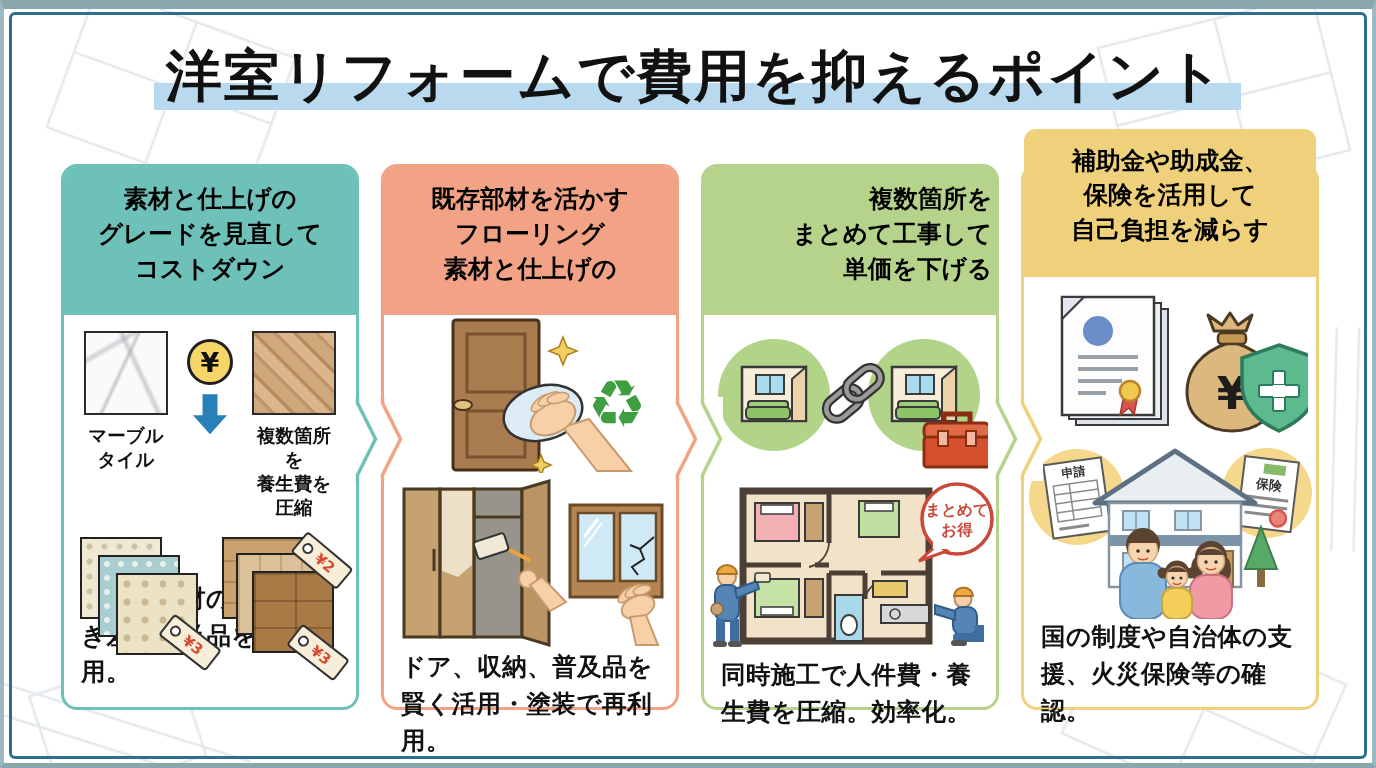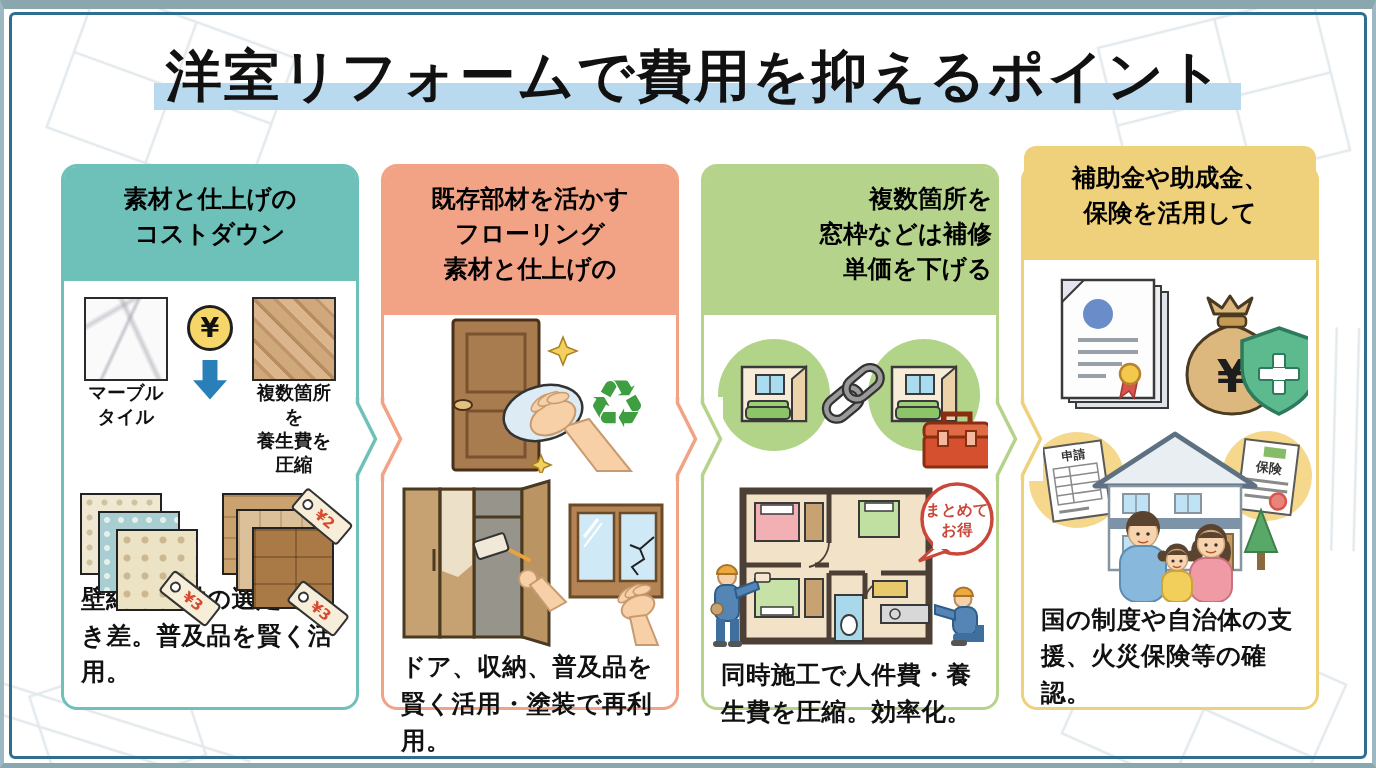--- a/index.html
+++ b/index.html
@@ -39,21 +39,21 @@
 
   
   .mat-row { display:flex; justify-content:center; align-items:flex-start; gap:12px; margin-top:16px; }
   .mat { width:92px; display:flex; flex-direction:column; align-items:center; }
   .mat-swatch { width:84px; height:84px; border:2px solid #2a2a2a; }
   .marble { background-color:#fafafa;
     background-image:linear-gradient(115deg,rgba(185,185,195,0) 42%,rgba(165,165,178,.6) 45%,rgba(185,185,195,0) 48%),
       linear-gradient(65deg,rgba(185,185,195,0) 58%,rgba(160,160,172,.5) 62%,rgba(185,185,195,0) 66%),
       linear-gradient(150deg,rgba(185,185,195,0) 18%,rgba(168,168,180,.5) 22%,rgba(185,185,195,0) 26%); }
   .woodfloor { background:repeating-linear-gradient(45deg,#cfa87c 0 12px,#c1946a 12px 15px,#dbb68c 15px 26px,#b98c60 26px 29px); }
-  .mat-label { text-align:center; font-weight:900; font-size:18.5px; line-height:1.3; color:#111; }
+  .mat-label { margin-top:9px; text-align:center; font-weight:900; font-size:18.5px; line-height:1.3; color:#111; }
   .mid-col { display:flex; flex-direction:column; align-items:center; gap:9px; padding-top:8px; width:52px; }
   .yen-circle { width:46px; height:46px; border-radius:50%; background:#f6d669; border:3px solid #1f1f1f;
       display:flex; align-items:center; justify-content:center; font-size:27px; font-weight:900; color:#111; }
   .down-arrow { width:34px; height:40px; background:#2980b9;
       clip-path:polygon(50% 100%,0 52%,28% 52%,28% 0,72% 0,72% 52%,100% 52%); }
   .swatch-area { position:relative; height:168px; margin:14px 0 0 0; }
   .sw { position:absolute; width:82px; height:82px; border:2px solid #222; }
   .sw.pat1 { background-color:#efe8d2; background-image:radial-gradient(circle,rgba(205,190,155,.9) 0 2.5px,transparent 3.5px); background-size:15px 15px; }
   .sw.pat2 { background-color:#a9ced2; background-image:radial-gradient(circle,rgba(240,245,240,.85) 0 2.5px,transparent 3.5px); background-size:14px 14px; }
   .sw.pat3 { background-color:#ece2c4; background-image:radial-gradient(circle,rgba(200,180,140,.9) 0 3px,transparent 4px); background-size:18px 18px; }
@@ -109,20 +109,21 @@
       <div class="title-hl"></div>
       <div class="title-text">洋室リフォームで費用を抑えるポイント</div>
     </div>
   </div>
 
   <div class="cols">
 
     <div class="card c1">
       <div class="card-header">
         <div>素材と仕上げの</div>
+        <div>グレードを見直して</div>
         <div>コストダウン</div>
       </div>
       <div class="mat-row">
         <div class="mat">
           <div class="mat-swatch marble"></div>
           <div class="mat-label">
             <div>マーブル</div>
             <div>タイル</div>
           </div>
         </div>
@@ -219,21 +220,21 @@
             <polygon points="254,136 266,166 244,166 238,138" fill="#f7d0a8" stroke="#c79b6f" stroke-width="2"></polygon>
           </g>
         </svg>
       </div>
       <div class="card-caption">ドア、収納、普及品を賢く活用・塗装で再利用。</div>
     </div>
 
     <div class="card c3">
       <div class="card-header">
         <div>複数箇所を</div>
-        <div>窓枠などは補修</div>
+        <div>まとめて工事して</div>
         <div>単価を下げる</div>
       </div>
       <div class="illus" style="margin-top:8px;">
         <svg width="276" height="150" viewBox="0 0 276 150">
           <g>
             <circle cx="62" cy="72" r="56" fill="#b2d489"></circle>
             <rect x="30" y="44" width="64" height="54" fill="#f6ecd7" stroke="#3a3a3a" stroke-width="2.5"></rect>
             <polygon points="94,44 80,56 80,98 94,98" fill="#ecd2a8" stroke="#3a3a3a" stroke-width="2"></polygon>
             <rect x="44" y="52" width="28" height="19" fill="#aadcf0" stroke="#3a3a3a" stroke-width="2"></rect>
             <line x1="58" y1="52" x2="58" y2="71" stroke="#3a3a3a" stroke-width="1.5"></line>
@@ -321,20 +322,21 @@
           </g>
         </svg>
       </div>
       <div class="card-caption">同時施工で人件費・養生費を圧縮。効率化。</div>
     </div>
 
     <div class="card c4">
       <div class="card-header">
         <div>補助金や助成金、</div>
         <div>保険を活用して</div>
+        <div>自己負担を減らす</div>
       </div>
       <div class="illus" style="margin-top:10px;">
         <svg width="276" height="150" viewBox="0 0 276 150">
           <g>
             <rect x="44" y="22" width="92" height="116" fill="#dfe3ea" stroke="#3a3a3a" stroke-width="2"></rect>
             <rect x="37" y="16" width="92" height="116" fill="#eceef2" stroke="#3a3a3a" stroke-width="2"></rect>
             <rect x="30" y="10" width="92" height="118" fill="#fdfdfd" stroke="#3a3a3a" stroke-width="2.5"></rect>
             <polygon points="30,10 52,10 30,32" fill="#e2e6ec" stroke="#3a3a3a" stroke-width="2"></polygon>
             <circle cx="66" cy="44" r="15" fill="#6a8cc9"></circle>
             <rect x="46" y="68" width="60" height="4" fill="#9aa0a8"></rect>

